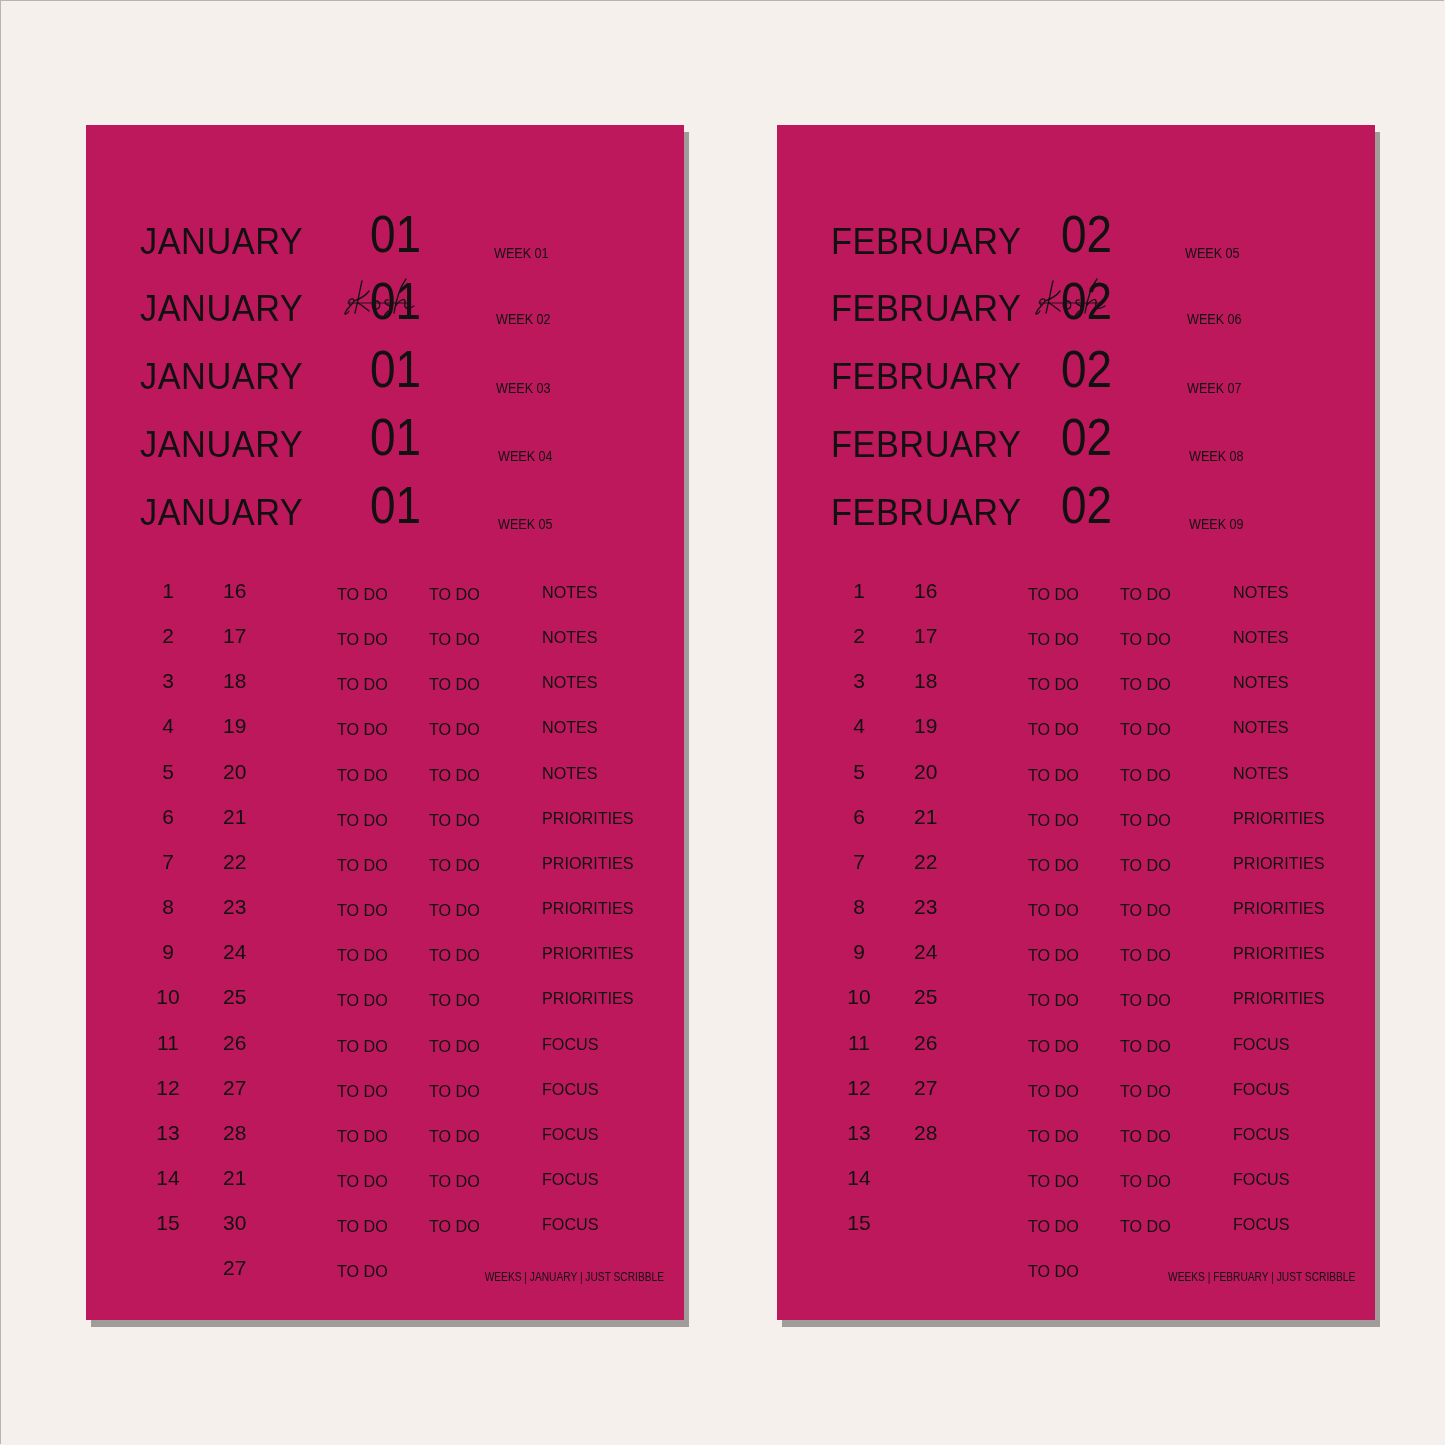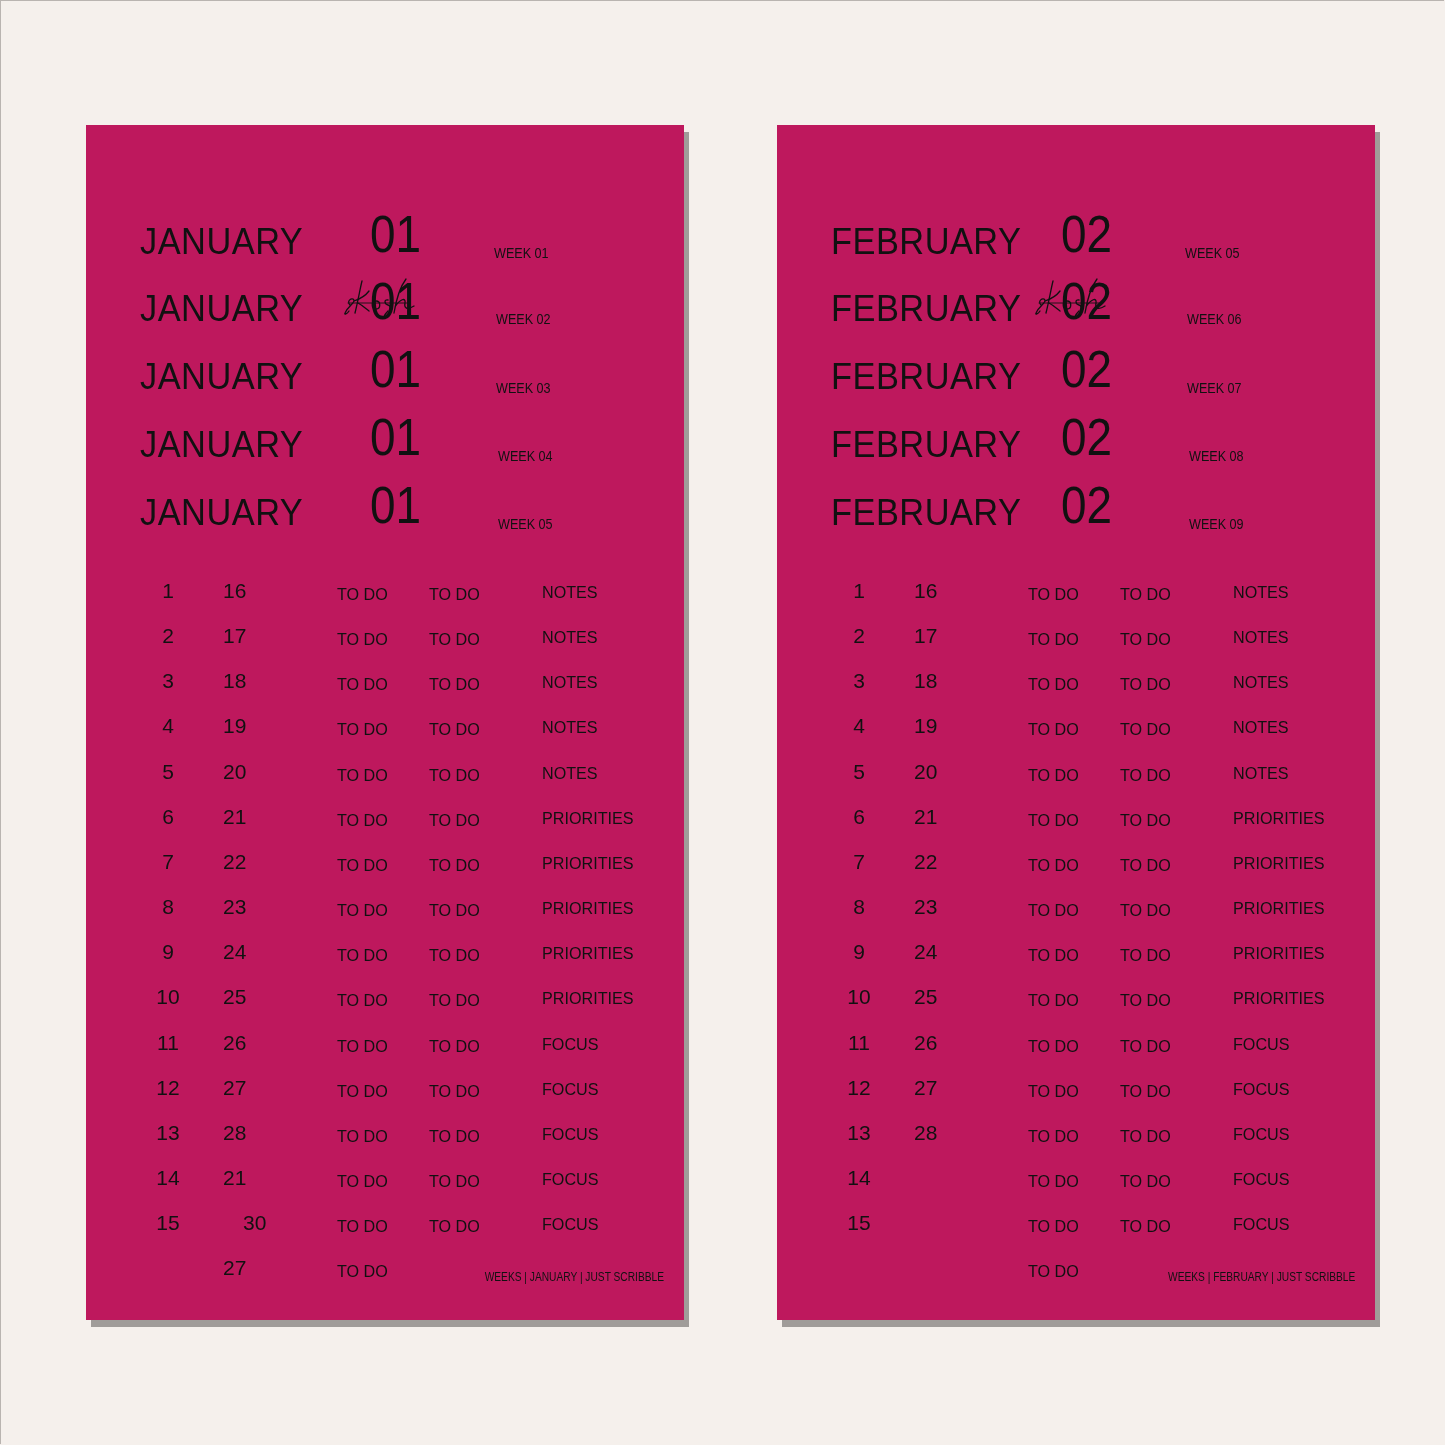--- a/index.html
+++ b/index.html
@@ -100,21 +100,21 @@
     <span class="cell daynum" style="left: 137px; top: 635.6px;">20</span>
     <span class="cell daynum" style="left: 137px; top: 680.75px;">21</span>
     <span class="cell daynum" style="left: 137px; top: 725.9px;">22</span>
     <span class="cell daynum" style="left: 137px; top: 771.05px;">23</span>
     <span class="cell daynum" style="left: 137px; top: 816.2px;">24</span>
     <span class="cell daynum" style="left: 137px; top: 861.35px;">25</span>
     <span class="cell daynum" style="left: 137px; top: 906.5px;">26</span>
     <span class="cell daynum" style="left: 137px; top: 951.65px;">27</span>
     <span class="cell daynum" style="left: 137px; top: 996.8px;">28</span>
     <span class="cell daynum" style="left: 137px; top: 1041.95px;">21</span>
-    <span class="cell daynum" style="left: 137px; top: 1087.1px; margin-left: 20px;">30</span>
+    <span class="cell daynum" style="left: 137px; top: 1087.1px;">30</span>
     <span class="cell daynum" style="left: 137px; top: 1132.25px;">27</span>
     <span class="cell todo" style="left: 251px; top: 461px;">TO DO</span>
     <span class="cell todo" style="left: 251px; top: 506.15px;">TO DO</span>
     <span class="cell todo" style="left: 251px; top: 551.3px;">TO DO</span>
     <span class="cell todo" style="left: 251px; top: 596.45px;">TO DO</span>
     <span class="cell todo" style="left: 251px; top: 641.6px;">TO DO</span>
     <span class="cell todo" style="left: 251px; top: 686.75px;">TO DO</span>
     <span class="cell todo" style="left: 251px; top: 731.9px;">TO DO</span>
     <span class="cell todo" style="left: 251px; top: 777.05px;">TO DO</span>
     <span class="cell todo" style="left: 251px; top: 822.2px;">TO DO</span>

